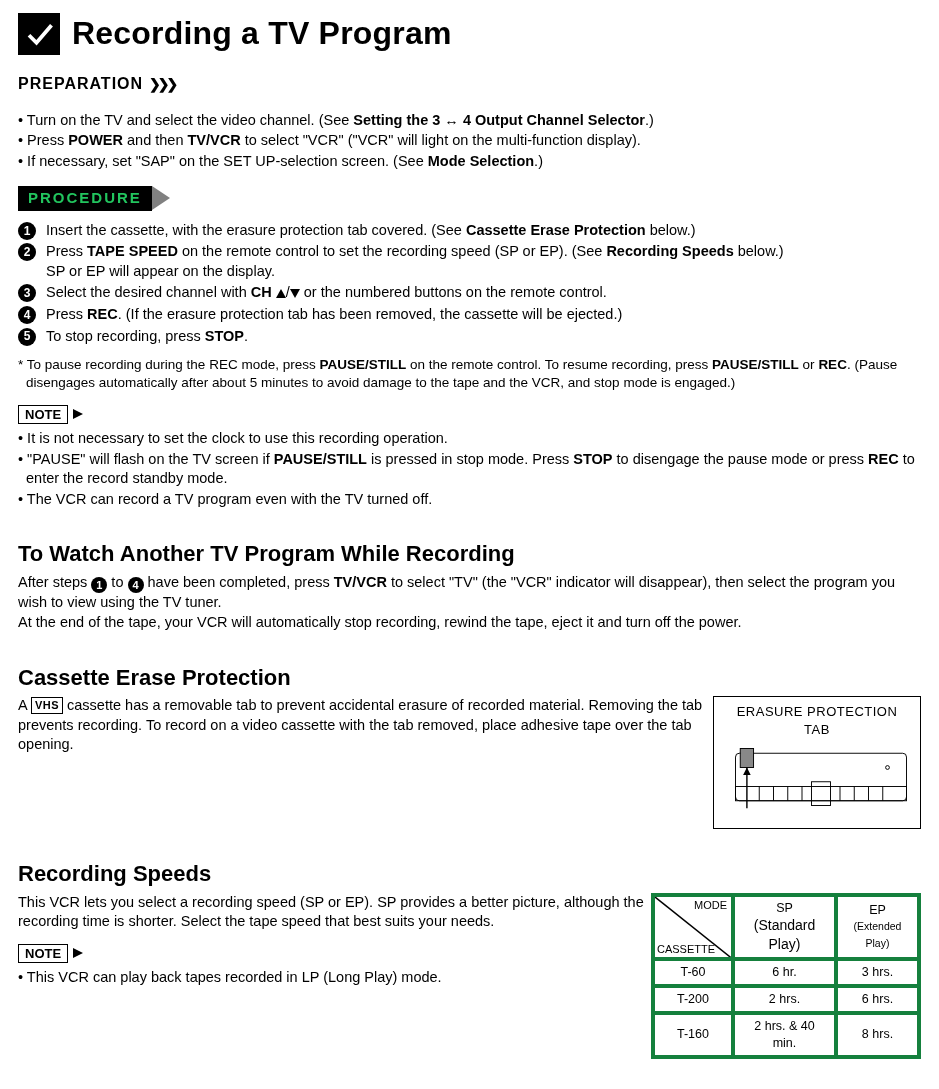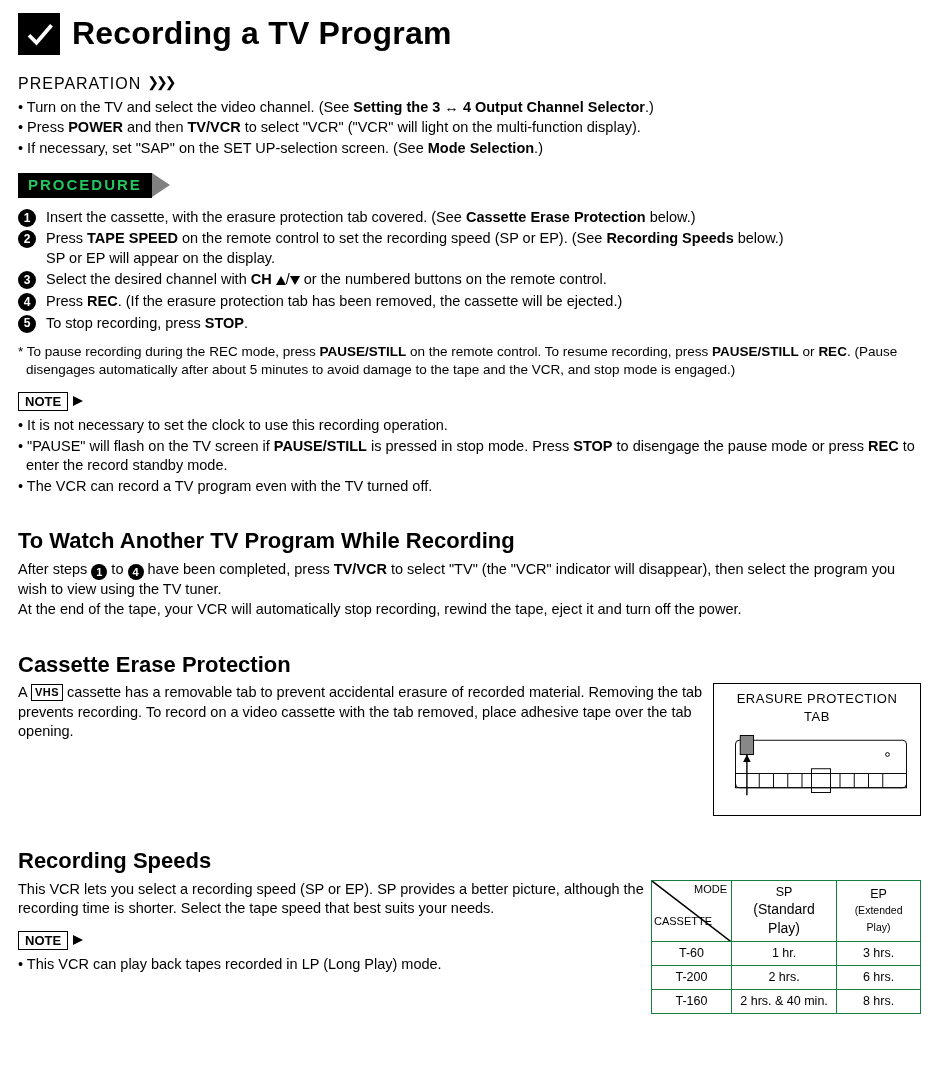--- a/index.html
+++ b/index.html
@@ -13,22 +13,22 @@
     line-height: 1.35;
   }
   .title-row { display: flex; align-items: center; margin-bottom: 18px; }
   .title-icon {
     width: 42px; height: 42px; background: #000; position: relative; margin-right: 12px;
     display:flex; align-items:center; justify-content:center;
   }
   .title-icon svg { width: 30px; height: 30px; }
   .page-title { font-size: 32px; font-weight: bold; letter-spacing: 0.2px; }
   .section-heading-bar {
-    font-weight: 400; font-size: 16px; letter-spacing: 1px; margin-top: 6px; margin-bottom: 3px;
-    display:flex; align-items:flex-start;
+    font-weight: 700; font-size: 16px; letter-spacing: 1px; margin-top: 6px; margin-bottom: 16px;
+    display:flex; align-items:center;
   }
   .arrow3 { margin-left:6px; font-size:14px; letter-spacing:-3px; }
   .bullet-row { text-indent: -8px; padding-left: 8px; margin: 1px 0; }
   .procedure-label {
     display:inline-block; background:#000; color:#22c55e; font-weight:900; letter-spacing:2px;
     padding: 2px 10px; font-size:15px; margin-top:14px; margin-bottom:6px;
     position:relative;
   }
   .procedure-label:after {
     content:""; position:absolute; right:-18px; top:0; width:0; height:0;
@@ -57,25 +57,25 @@
   .footnote { font-size:13.5px; text-indent:-8px; padding-left:8px; margin-top:8px;}
   h2 { font-size: 22px; font-weight: bold; margin: 30px 0 4px 0; }
   .two-col { display:flex; gap:0; align-items:flex-start;}
   .two-col .left { flex:1; }
   .erasure-fig {
     border:1px solid #000; padding: 6px 12px 10px 12px; width:208px; text-align:center;
   }
   .erasure-fig svg { width: 190px; height: 70px; }
   .erasure-label { font-size:13px; margin-bottom:4px; letter-spacing:0.5px;}
   .speeds-table { border-collapse: collapse; font-size:12.5px; width: 270px;}
-  .speeds-table td, .speeds-table th { border:1px solid #15803d; padding: 3px 6px; text-align:center; font-weight:normal;}
+  .speeds-table td, .speeds-table th { border:4px solid #15803d; padding: 3px 6px; text-align:center; font-weight:normal;}
   .speeds-table th.diag { position:relative; font-size:11px; line-height:1.1; padding:2px 4px;}
   .diag svg { position:absolute; inset:0; width:100%; height:100%;}
   .diag .m { position:absolute; top:2px; right:4px; }
-  .diag .c { position:absolute; bottom:14px; left:2px;margin-top:48px; }
+  .diag .c { position:absolute; bottom:2px; left:2px;margin-top:48px; }
   .vhs-box { display:inline-block; border:1.5px solid #000; font-size:11px; font-weight:900; padding:0 3px; letter-spacing:0.5px; vertical-align:1px;}
   .tri-up, .tri-down { display:inline-block; width:0;height:0; vertical-align:-1px;}
   .tri-up { border-left:5px solid transparent; border-right:5px solid transparent; border-bottom:9px solid #000;}
   .tri-down { border-left:5px solid transparent; border-right:5px solid transparent; border-top:9px solid #000;}
 </style>
 </head>
 <body>
 
 
 
@@ -177,21 +177,21 @@
               <line x1="0" y1="0" x2="80" y2="34" stroke="#000"></line>
             </svg>
         <span class="m">MODE</span>
         <span class="c">CASSETTE</span>
       </th>
       <th><span>SP</span><br><span style="font-size:14px;">(Standard Play)</span></th>
       <th><span>EP</span><br><span style="font-size:10.5px;">(Extended Play)</span></th>
     </tr>
     <tr>
       <td>T-60</td>
-      <td>1 hr.</td>
+      <td>6 hr.</td>
       <td>3 hrs.</td>
     </tr>
     <tr>
       <td>T-200</td>
       <td>2 hrs.</td>
       <td>6 hrs.</td>
     </tr>
     <tr>
       <td>T-160</td>
       <td>2 hrs. &amp; 40 min.</td>

